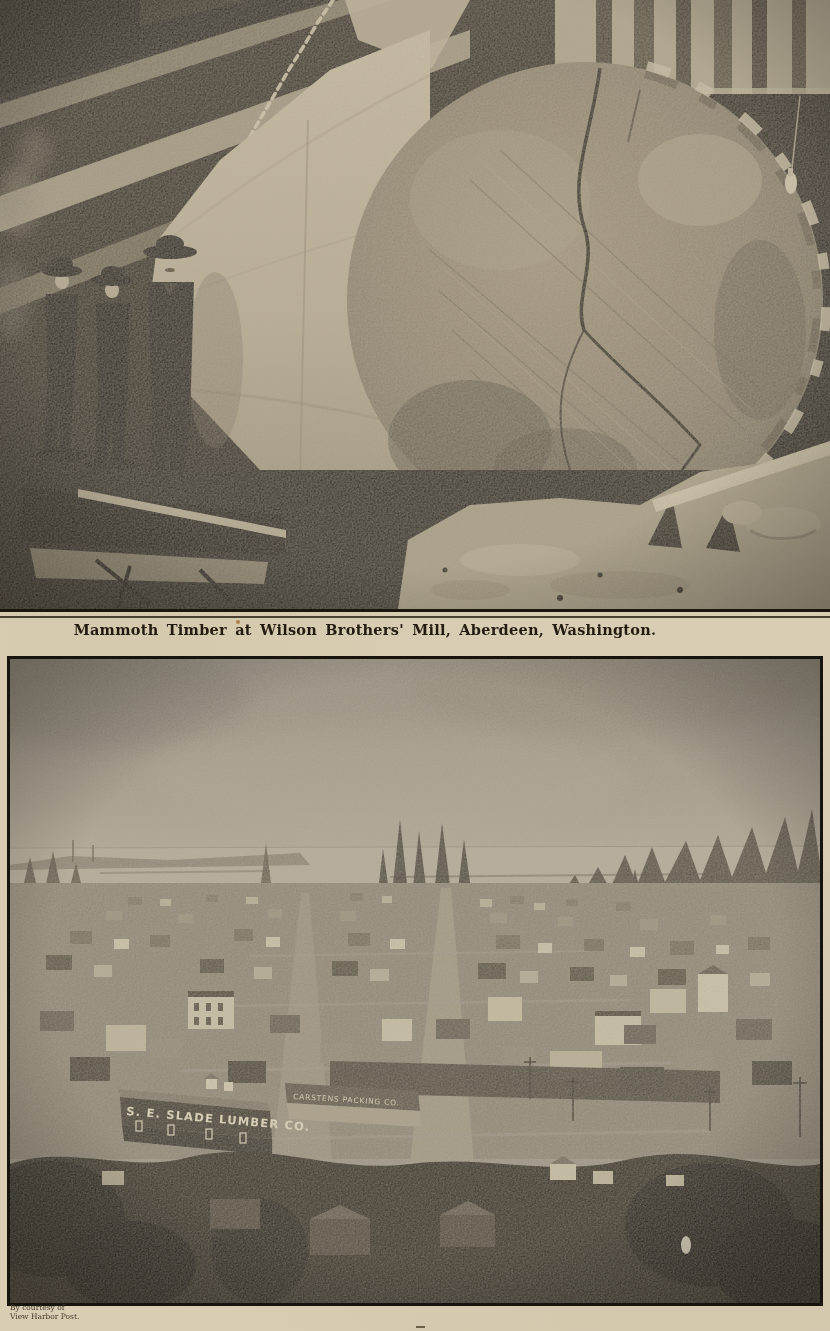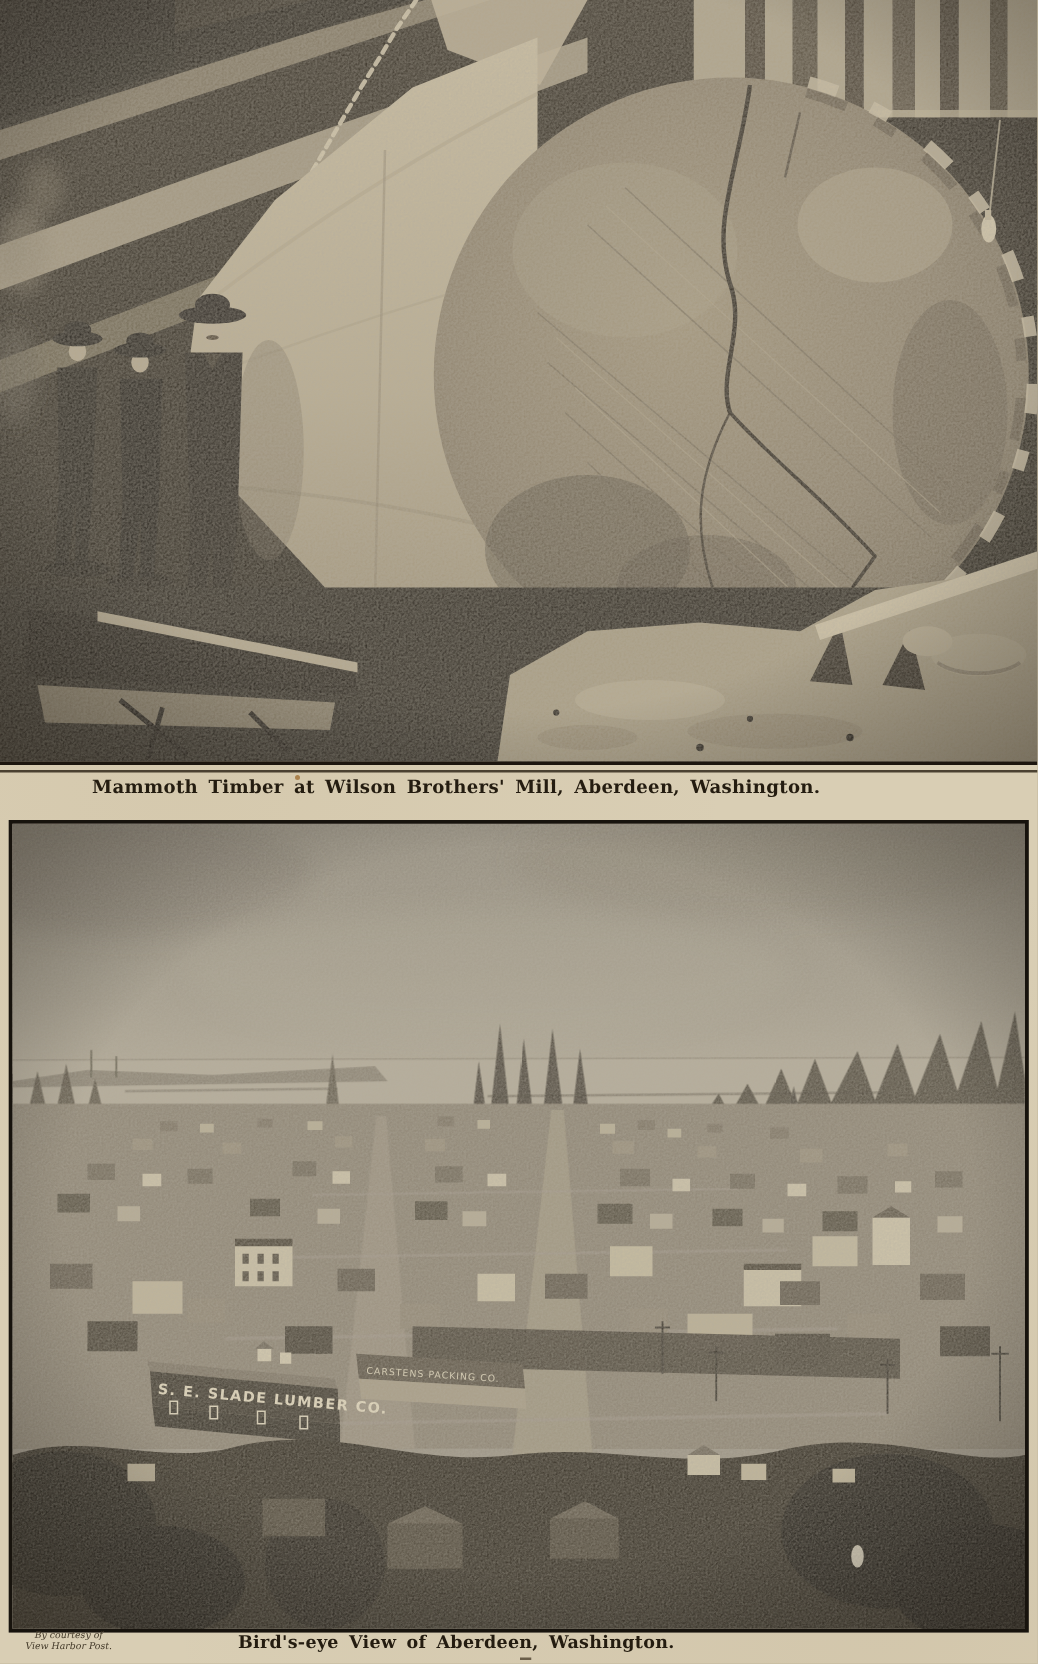--- a/index.html
+++ b/index.html
@@ -12,22 +12,22 @@
         font-family:"DejaVu Serif", serif;}
   .photo-top{position:absolute;left:0;top:0;width:830px;height:612px;display:block;
              border-bottom:3px solid #1d160e;box-sizing:border-box;}
   .hairline{position:absolute;left:0;top:616px;width:830px;height:2px;background:#31281a;opacity:.85;}
   .caption{position:absolute;left:0;width:730px;text-align:center;font-weight:700;color:#241c10;}
   .caption.one{top:621px;font-size:14.5px;letter-spacing:.25px;word-spacing:3px;}
   .caption.two{top:1306px;font-size:14px;letter-spacing:.25px;word-spacing:3px;}
   .frame{position:absolute;left:7px;top:656px;width:816px;height:650px;
          border:3px solid #17130d;box-sizing:border-box;background:#9b9384;}
   .frame svg{display:block;}
-  .credit{position:absolute;left:10px;top:1303px;width:90px;text-align:center;
-          font-size:7.5px;line-height:9px;color:#443a2a;font-style:italic;}
+  .credit{position:absolute;left:10px;top:1303px;width:90px;
+          font-size:7.5px;line-height:9px;color:#443a2a;}
   .stain{position:absolute;border-radius:50%;}
   .stain.s1{left:236px;top:620px;width:4px;height:4px;background:rgba(156,106,44,.75);}
   .stain.s2{left:441px;top:625px;width:3px;height:3px;background:rgba(156,106,44,.6);}
   .stain.s3{left:416px;top:1326px;width:9px;height:1.5px;border-radius:0;background:rgba(60,48,30,.7);}
   text{font-family:"DejaVu Sans", sans-serif;}
 </style>
 </head>
 <body>
 
 <div class="page">
@@ -447,21 +447,20 @@
         <rect x="92" y="512" width="22" height="14" fill="#b5a98d"></rect>
       </g>
       <ellipse cx="676" cy="586" rx="5" ry="9" fill="#efe7cf" opacity=".95"></ellipse>
     </g>
 
     <rect width="810" height="644" filter="url(#grainB)" opacity=".5"></rect>
     <rect width="810" height="644" fill="url(#vigB)"></rect>
   </svg>
   </div>
 
-  <div class="caption two">Bird's-eye View of Aberdeen, Washington.</div>
   <div class="stain s3"></div>
 
   <div class="credit">
     <span>By courtesy of</span><br>
     <span>View Harbor Post.</span>
   </div>
 
 </div>
 
 </body></html>

